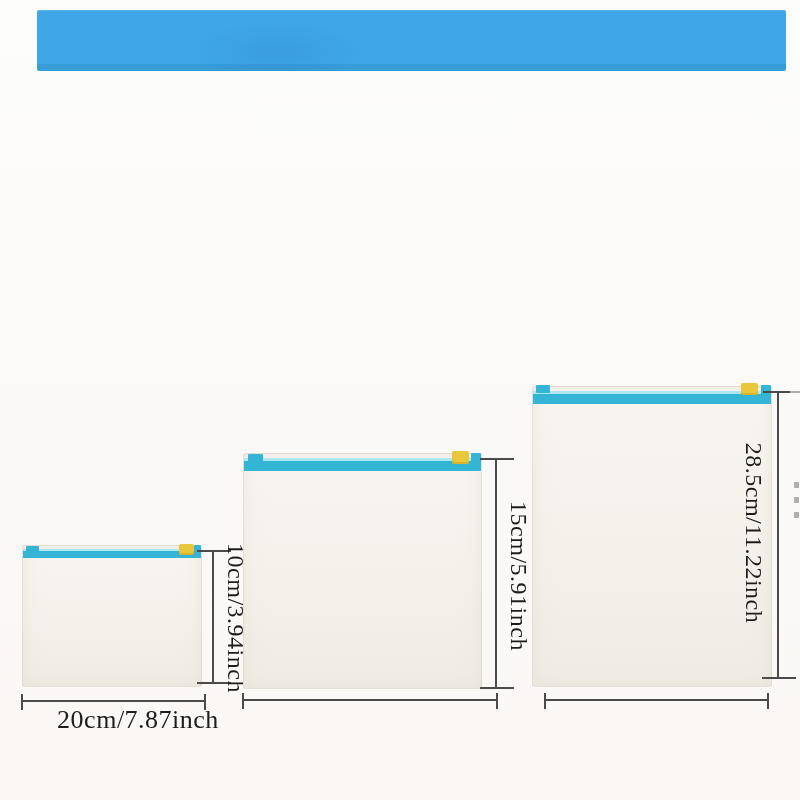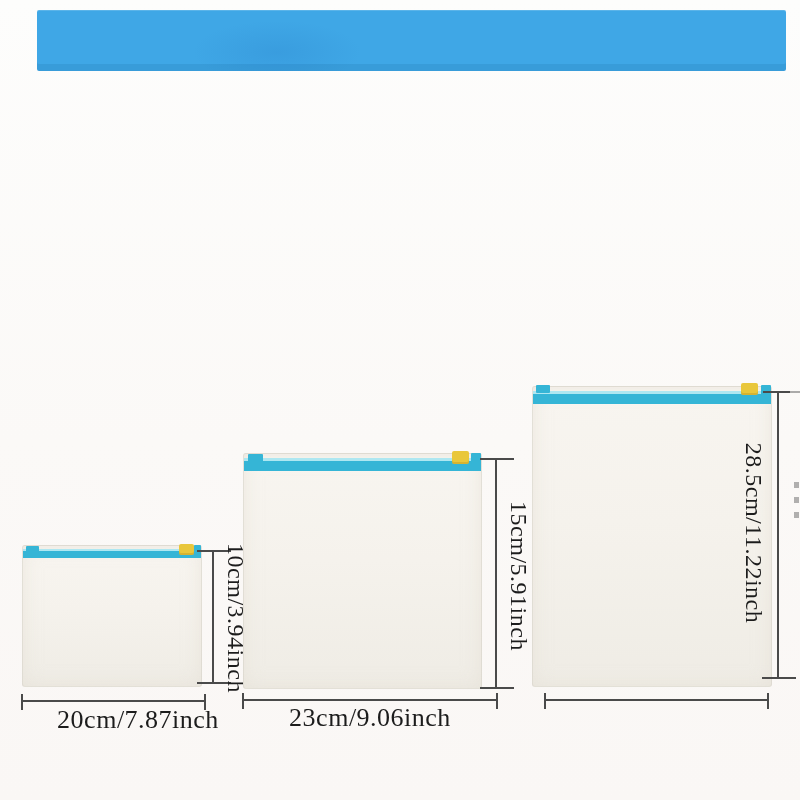--- a/index.html
+++ b/index.html
@@ -120,21 +120,20 @@
   <div class="dim-label-v lh-small">10cm/3.94inch</div>
 
   <div class="bag bag-medium">
     <div class="zipper"></div>
     <div class="tab-left"></div>
     <div class="slider"></div>
     <div class="tab-right"></div>
   </div>
   <div class="measure-h mh-medium"></div>
   <div class="measure-v mv-medium"></div>
-  <div class="dim-label lw-medium">23cm/9.06inch</div>
   <div class="dim-label-v lh-medium">15cm/5.91inch</div>
 
   <div class="bag bag-large">
     <div class="zipper"></div>
     <div class="tab-left"></div>
     <div class="slider"></div>
     <div class="tab-right"></div>
   </div>
   <div class="measure-h mh-large"></div>
   <div class="measure-v mv-large cap-extend"></div>

